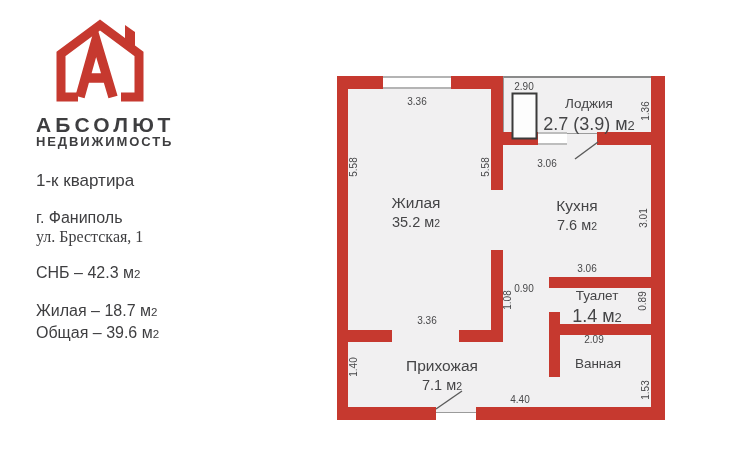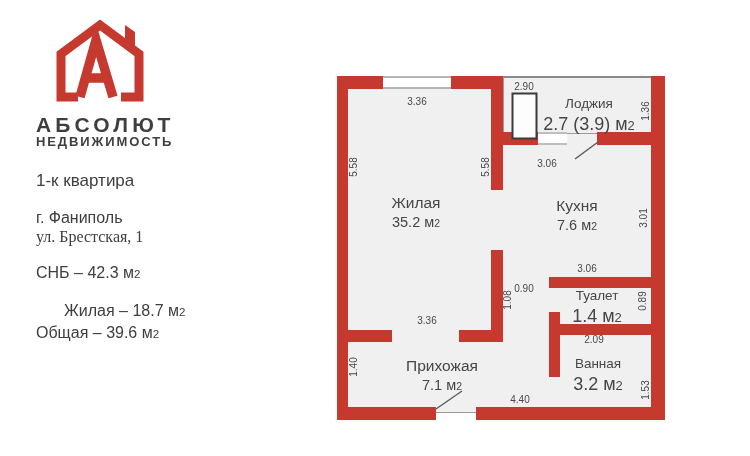--- a/index.html
+++ b/index.html
@@ -39,21 +39,21 @@
     <path d="M28,81 L44,24 L61,81 M33.5,62 H54.5" fill="none" stroke="#c6392f" stroke-width="9.5" stroke-linejoin="miter"></path>
   </svg>
   <div class="brand">АБСОЛЮТ</div>
   <div class="tagline">НЕДВИЖИМОСТЬ</div>
 
   <div class="info" style="top:171px;font-size:17px;">1-к квартира</div>
   <div class="info" style="top:209px;">г. Фаниполь</div>
   <div class="info" style="top:228px;font-family:Liberation Serif, serif;">ул. Брестская, 1</div>
   <div class="info" style="top:264px;"><span>СНБ – 42.3</span>&nbsp;<span class="unit"><span>м</span><span class="u2">2</span></span></div>
   <div class="info" style="top:283px;margin-top:41px;"><span>Общая –  39.6</span>&nbsp;<span class="unit"><span>м</span><span class="u2">2</span></span></div>
-  <div class="info" style="top:302px;margin-left:28px;"><span>Жилая – 18.7</span>&nbsp;<span class="unit"><span>м</span><span class="u2">2</span></span></div>
+  <div class="info" style="top:302px;"><span>Жилая – 18.7</span>&nbsp;<span class="unit"><span>м</span><span class="u2">2</span></span></div>
 
   <div class="floor" style="left:342px;top:80px;width:314px;height:333px;"></div>
   <div class="floor loggia" style="left:503px;top:76px;width:153px;height:58px;"></div>
 
   <div class="wall" style="left:337px;top:76px;width:46px;height:13px;"></div>
   <div class="wall" style="left:451px;top:76px;width:52px;height:13px;"></div>
   <div class="wall" style="left:337px;top:76px;width:11px;height:344px;"></div>
   <div class="wall" style="left:651px;top:76px;width:14px;height:344px;"></div>
   <div class="wall" style="left:337px;top:407px;width:99px;height:13px;"></div>
   <div class="wall" style="left:476px;top:407px;width:189px;height:13px;"></div>
@@ -94,21 +94,20 @@
   <div class="room sm" style="left:542px;top:95px;width:94px;">
     <div class="rname">Лоджия</div>
     <div class="rarea"><span>2.7 (3.9)</span>&nbsp;<span class="unit"><span>м</span><span class="u2">2</span></span></div>
   </div>
   <div class="room sm" style="left:550px;top:287px;width:94px;">
     <div class="rname">Туалет</div>
     <div class="rarea"><span>1.4</span>&nbsp;<span class="unit"><span>м</span><span class="u2">2</span></span></div>
   </div>
   <div class="room sm" style="left:551px;top:355px;width:94px;">
     <div class="rname">Ванная</div>
-    <div class="rarea"><span>3.2</span>&nbsp;<span class="unit"><span>м</span><span class="u2">2</span></span></div>
   </div>
   <div class="room" style="left:384px;top:356px;width:116px;">
     <div class="rname">Прихожая</div>
     <div class="rarea"><span>7.1</span>&nbsp;<span class="unit"><span>м</span><span class="u2">2</span></span></div>
   </div>
 
   <div class="dim" style="left:417px;top:101px;">3.36</div>
   <div class="dim" style="left:524px;top:86px;">2.90</div>
   <div class="dim" style="left:547px;top:163px;">3.06</div>
   <div class="dim" style="left:587px;top:268px;">3.06</div>

